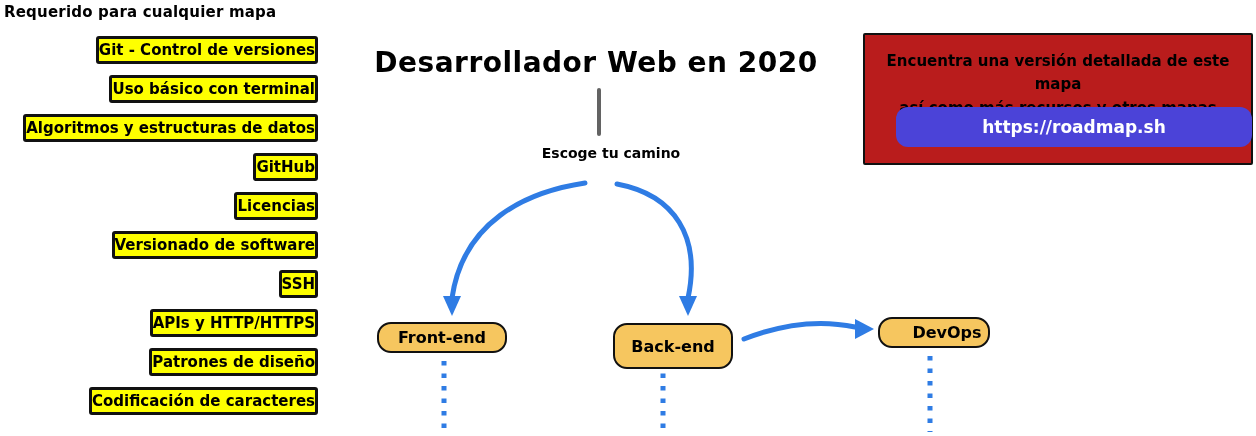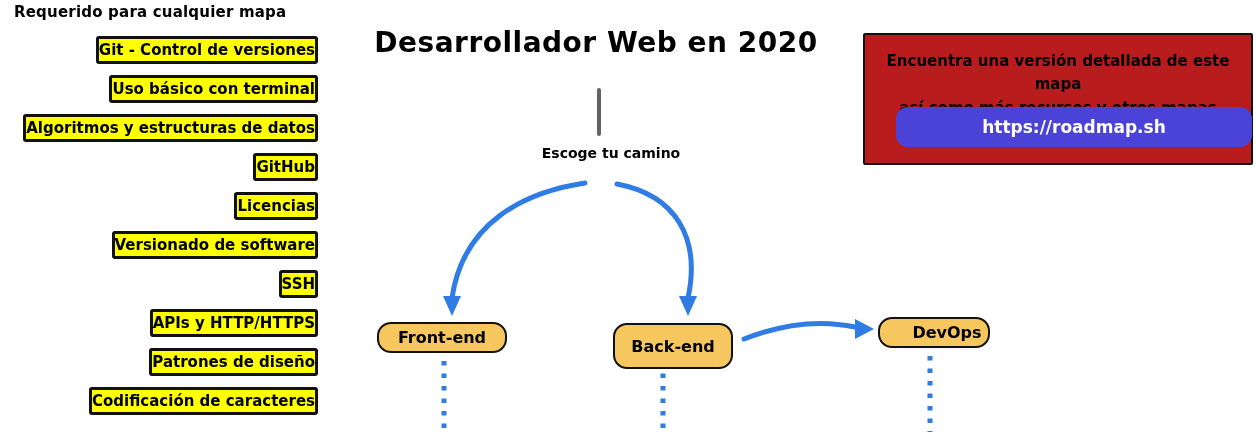--- a/index.html
+++ b/index.html
@@ -3,36 +3,36 @@
 <meta charset="utf-8">
 <style>
   html,body { margin:0; padding:0; background:#ffffff; }
   .canvas {
     position:relative; width:1256px; height:436px; background:#ffffff;
     font-family:"DejaVu Sans","Liberation Sans",sans-serif; color:#000;
     overflow:hidden;
   }
   .req-title {
     position:absolute; left:4px; top:3px;
-    font-size:15px; font-weight:bold; letter-spacing:0.2px;margin-left:10px;
+    font-size:15px; font-weight:bold; letter-spacing:0.2px;
   }
   .req-list {
     position:absolute; left:3px; top:36px; width:315px;
     display:flex; flex-direction:column; gap:11px;align-items:flex-end;
   }
   .req-item {
     box-sizing:border-box; height:28px;
     background:var(--highlight_yellow,#feff00);
     border:3px solid var(--border_black,#111);
     border-radius:3px;
     display:flex; align-items:center; justify-content:center;
     font-size:15px; font-weight:600;
   }
   .main-title {
-    position:absolute; left:370px; top:26px; width:452px;
+    position:absolute; left:370px; top:46px; width:452px;
     text-align:center; font-size:28px; font-weight:800; letter-spacing:0.5px;
   }
   .stem {
     position:absolute; left:597px; top:88px; width:4px; height:48px;
     background:var(--stem_gray,#636363); border-radius:2px;
   }
   .subtitle {
     position:absolute; left:511px; top:145px; width:200px;
     text-align:center; font-size:14px; font-weight:700;
   }

